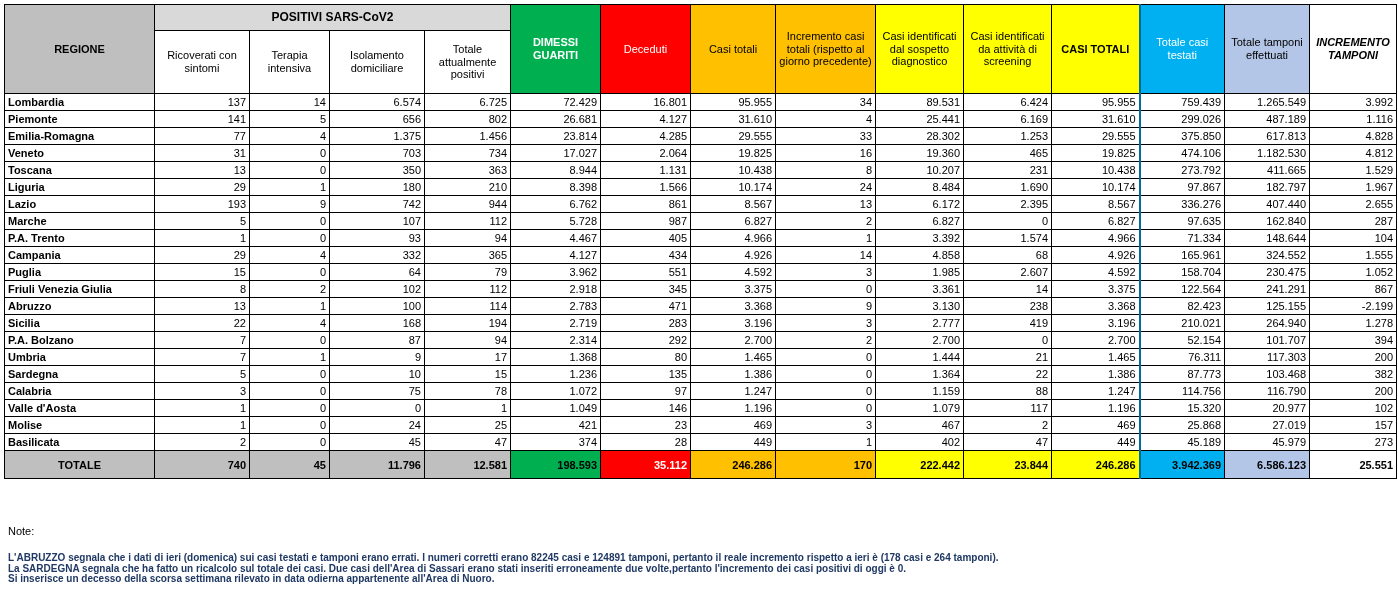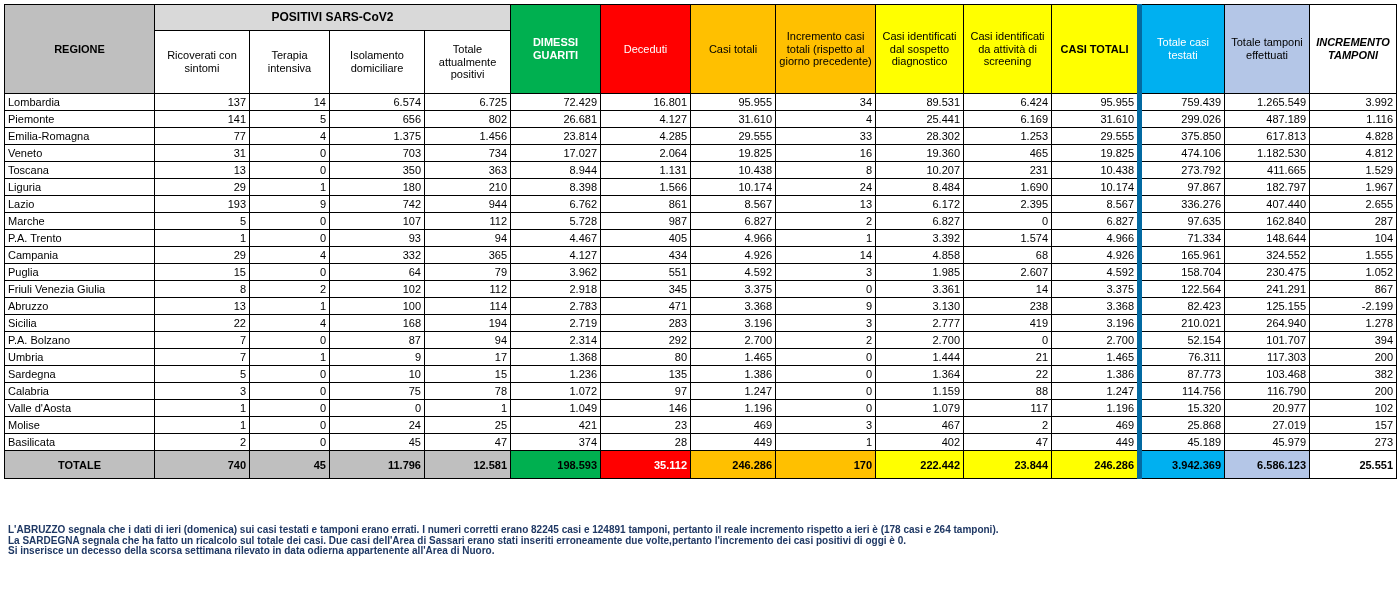--- a/index.html
+++ b/index.html
@@ -35,24 +35,24 @@
   .h-group   { background: #D9D9D9; font-weight: bold; font-size: 12px; }
   .h-sub     { background: #ffffff; }
   .h-green   { background: #00B050; color: #fff; font-weight: bold; }
   .h-red     { background: #FF0000; color: #fff; }
   .h-orange  { background: #FFC000; }
   .h-yellow  { background: #FFFF00; }
   .h-cyan    { background: #00B0F0; color: #fff; }
   .h-peri    { background: #B4C6E7; }
   .h-white   { background: #ffffff; font-style: italic; }
   .bold      { font-weight: bold; }
-  .thick-l   { border-left: 5px solid #0369a1; margin-top: 22px; }
+  .thick-l   { border-left: 2px solid #0369a1; margin-top: 22px; }
   tbody td { height: 17px; white-space: nowrap; background: #fff; }
   td.num    { text-align: right; }
-  td.region { text-align: left; font-weight: normal; }
+  td.region { text-align: left; font-weight: bold; }
   tfoot td, td.total { font-weight: bold; height: 28px; }
   td.total.region { text-align: center; }
   .t-gray   { background: #BFBFBF !important; }
   .t-green  { background: #00B050 !important; }
   .t-red    { background: #FF0000 !important; color: #fff; }
   .t-orange { background: #FFC000 !important; }
   .t-yellow { background: #FFFF00 !important; }
   .t-cyan   { background: #00B0F0 !important; }
   .t-peri   { background: #B4C6E7 !important; }
   .t-white  { background: #ffffff !important; }
@@ -482,16 +482,17 @@
         <td class="num total t-yellow">23.844</td>
         <td class="num total t-yellow">246.286</td>
         <td class="num thick-l total t-cyan">3.942.369</td>
         <td class="num total t-peri">6.586.123</td>
         <td class="num total t-white">25.551</td>
       </tr>
     </tfoot>
 </table>
 
 <div class="notes">
+  <div class="notes-title">Note:</div>
   <div class="note-line">L'ABRUZZO segnala che  i dati di ieri (domenica) sui casi testati e tamponi erano errati. I numeri corretti erano 82245 casi e 124891 tamponi, pertanto il reale incremento rispetto a ieri è (178 casi e 264 tamponi).</div>
   <div class="note-line">La SARDEGNA segnala che ha fatto un ricalcolo sul totale dei casi.  Due casi dell'Area di Sassari erano stati inseriti erroneamente due volte,pertanto l'incremento dei casi positivi di oggi è 0.</div>
   <div class="note-line">Si inserisce un decesso della scorsa settimana rilevato in data odierna appartenente all'Area di Nuoro.</div>
 </div>
 
 </body></html>

